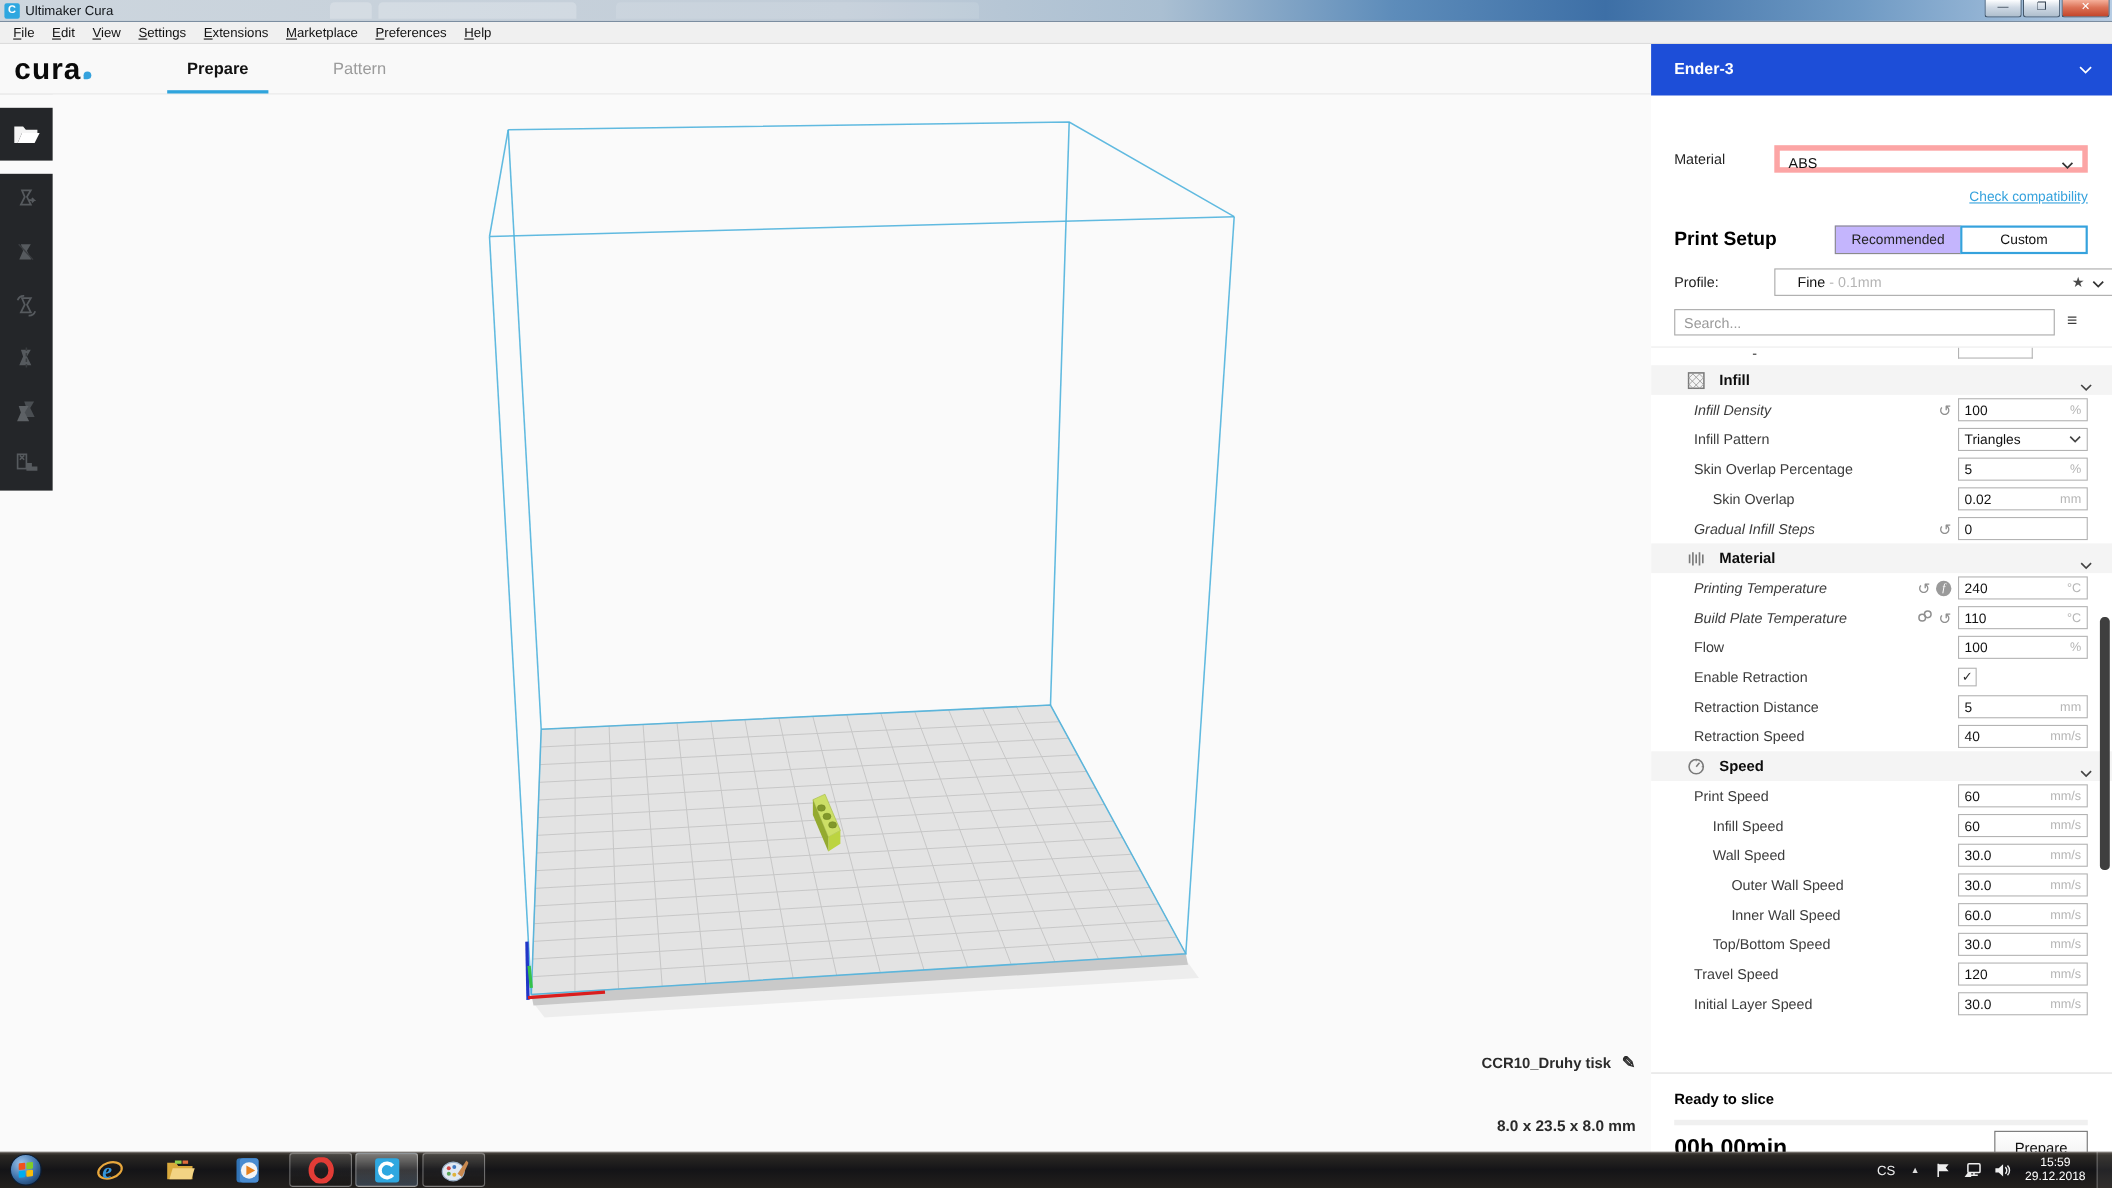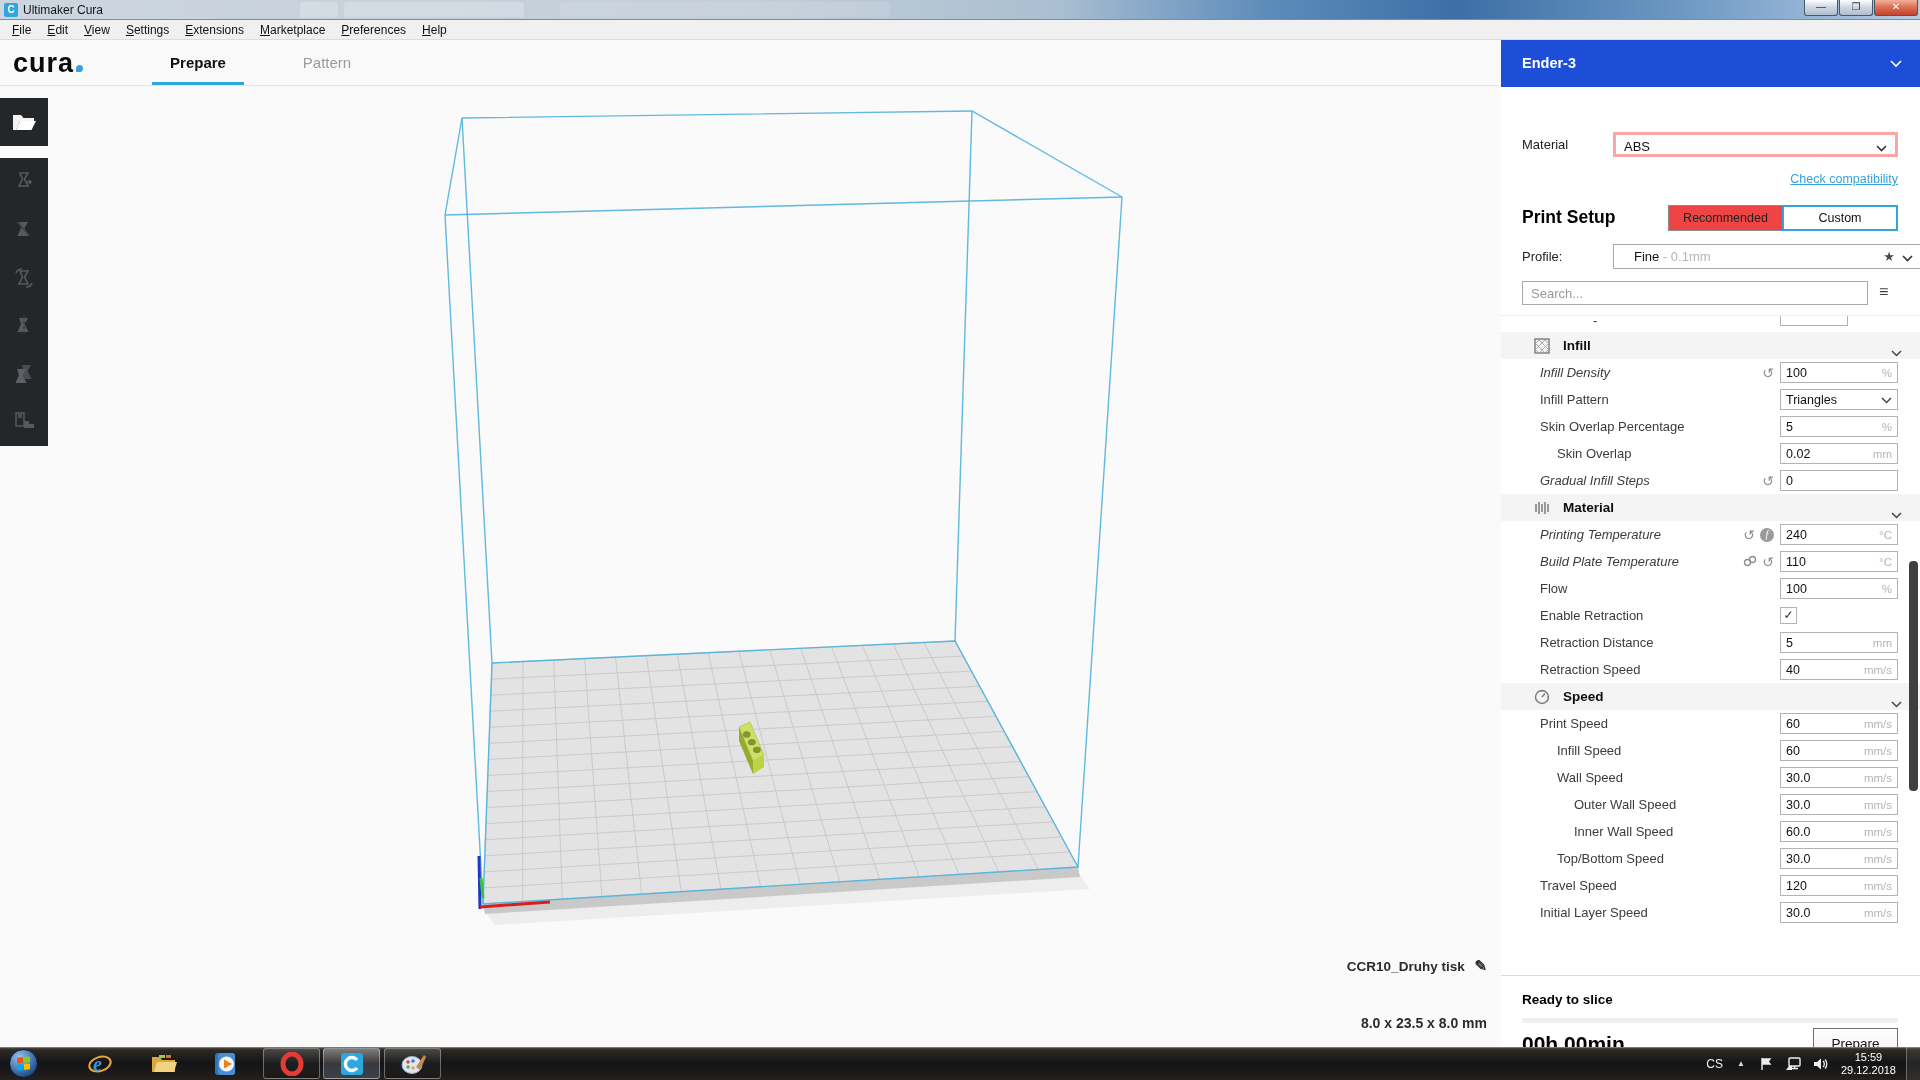--- a/index.html
+++ b/index.html
@@ -52,29 +52,29 @@
   .pencil { font-size:15px; margin-left:6px; }
 
   
   #rightpanel { position:absolute; left:1501px; top:40px; width:419px; height:1007px; background:#fff; }
   #printer-header { position:absolute; left:0; top:0; width:419px; height:47px; background:#1d4ed8; }
   #printer-name { position:absolute; left:21px; top:15px; color:#fff; font-size:14.5px; font-weight:bold; }
   #printer-chevron { position:absolute; right:18px; top:20px; }
 
   #machine-area { position:absolute; left:0; top:47px; width:419px; height:110px; background:#fff; }
   #material-label { position:absolute; left:21px; top:50px; font-size:13px; color:#222; }
-  #material-select { position:absolute; left:112px; top:45px; width:285px; height:25px; border:3px solid #fca5a5;
+  #material-select { position:absolute; left:112px; top:45px; width:285px; height:25px; border:5px solid #fca5a5;
     background:#fff; font-size:13px; color:#111; line-height:23px; padding-left:8px; }
   #material-select svg, .sel-chev svg { position:absolute; right:8px; top:10px; }
   #check-compat { position:absolute; right:22px; top:85px; font-size:12.5px; color:#35a2dd; text-decoration:underline; }
 
   #printsetup-area { position:absolute; left:0; top:157px; width:419px; height:118px; }
   #printsetup-title { position:absolute; left:21px; top:10px; font-size:17.5px; font-weight:bold; color:#000; }
   #btn-recommended { position:absolute; left:167px; top:8px; width:115px; height:26px; border:1px solid #8b8b8b;
-    background:#ef4444; font-size:12.5px; color:#222; text-align:center; line-height:24px; }
+    background:#c4b5fd; font-size:12.5px; color:#222; text-align:center; line-height:24px; }
   #btn-custom { position:absolute; left:281px; top:8px; width:116px; height:26px; border:2px solid #35a2dd;
     background:#fff; font-size:12.5px; color:#111; text-align:center; line-height:22px; }
   #profile-label { position:absolute; left:21px; top:52px; font-size:13px; color:#222; }
   #profile-select { position:absolute; left:112px; top:47px; width:309px; height:25px; border:1px solid #a9a9a9;
     background:#fff; font-size:13px; line-height:23px; padding-left:20px; color:#111; }
   #profile-select .detail { color:#b5b5b5; }
   #profile-select .star { position:absolute; right:26px; top:0; color:#4a4a4a; font-size:13px; }
   #search-input { position:absolute; left:21px; top:84px; width:346px; height:24px; border:1px solid #a9a9a9;
     font-size:13px; padding-left:8px; color:#333; font-family:"Liberation Sans",sans-serif; }
   #search-input::placeholder { color:#9a9a9a; }

